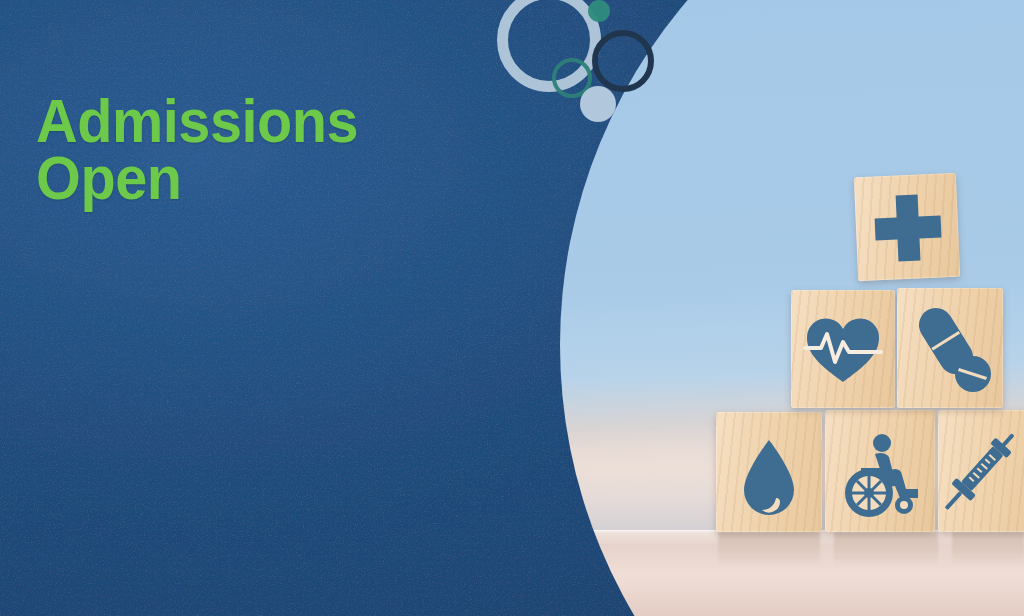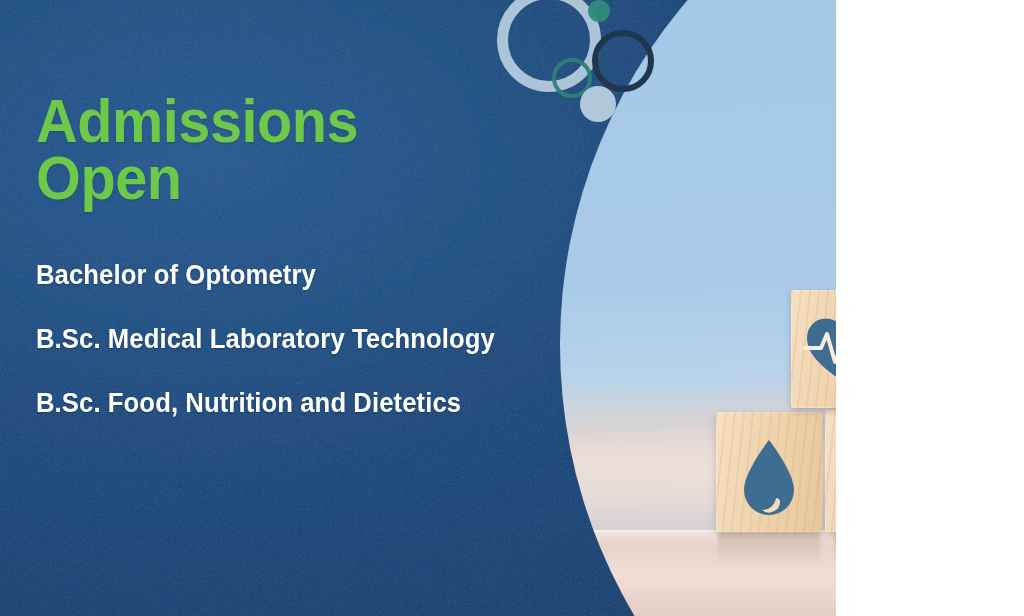--- a/index.html
+++ b/index.html
@@ -1,20 +1,20 @@
 <!DOCTYPE html>
 <html><head>
 <meta charset="utf-8">
 <style>
   html,body{margin:0;padding:0;background:#fff;}
   body{font-family:"Liberation Sans",sans-serif;}
 
   .banner{
     position:relative;
-    width:836px;height:616px;
+    width:1024px;height:616px;
     overflow:hidden;
     background:#1d4978;
   }
 
   
   .photo-wrap{
     position:absolute; inset:0;
     overflow:hidden;
   }
   .photo{
@@ -274,20 +274,15 @@
   <div class="deco deco-dot-teal"></div>
   <div class="deco deco-ring-navy"></div>
   <div class="deco deco-ring-teal"></div>
   <div class="deco deco-dot-lt"></div>
 
   <div class="copy">
     <h1 class="headline">
       <span>Admissions</span>
       <span>Open</span>
     </h1>
-    <div class="courses">
-      <p class="course">Bachelor of Optometry</p>
-      <p class="course">B.Sc. Medical Laboratory Technology</p>
-      <p class="course">B.Sc. Food, Nutrition and Dietetics</p>
-    </div>
   </div>
 
 </div>
 
 </body></html>

